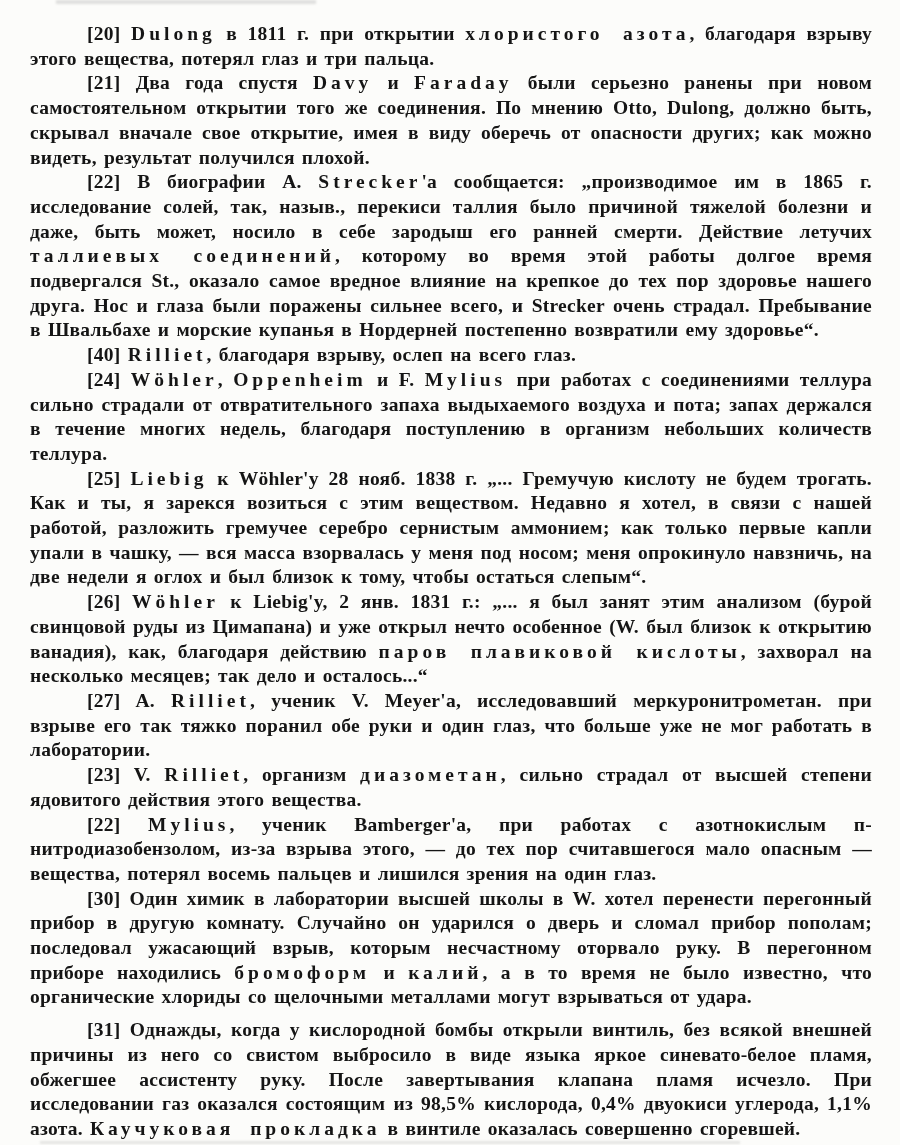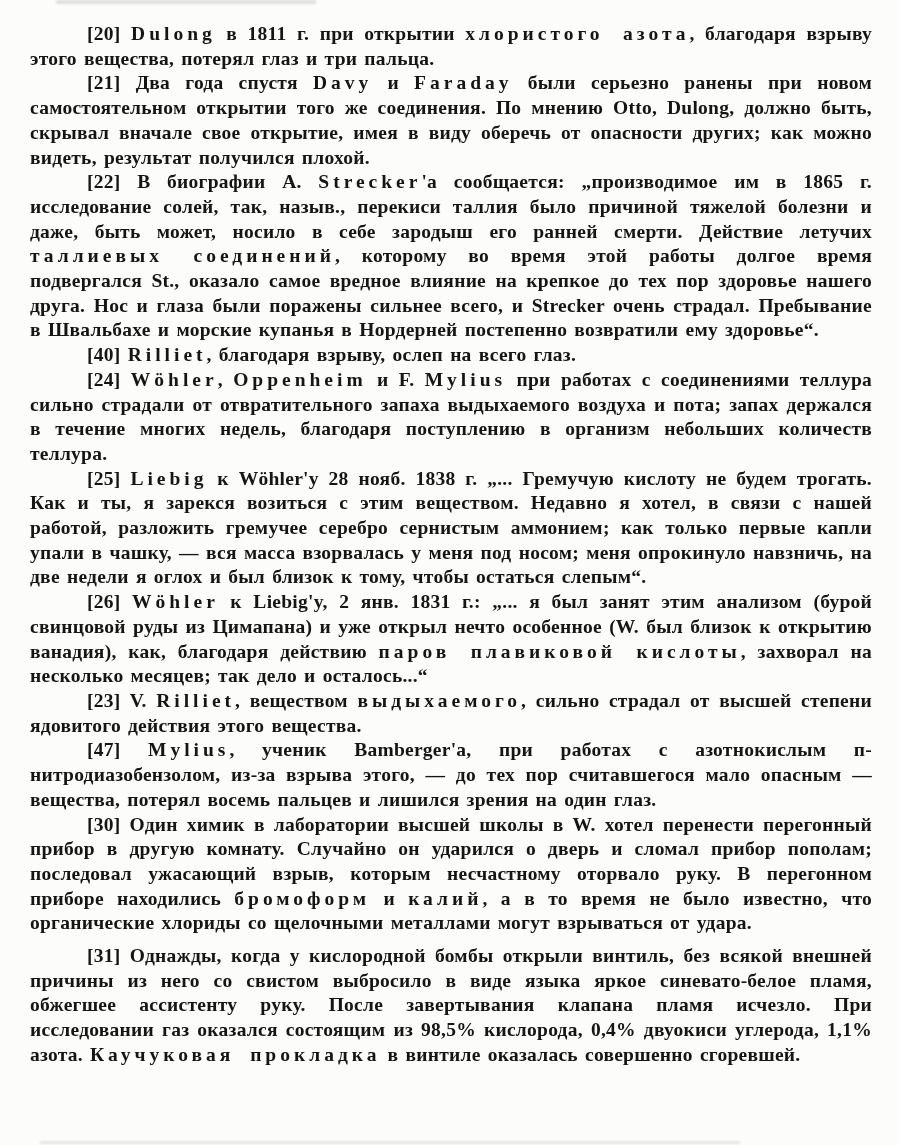--- a/index.html
+++ b/index.html
@@ -52,19 +52,20 @@
 <div class="page" style="background: rgb(252, 252, 250);">
   <div class="artifact artifact-top"></div>
   <div class="page-text" style="color: rgb(21, 21, 21);">
       <p class="para"><span class="rn">[20] </span><span class="sp">Dulong</span><span class="rn"> в 1811 г. при открытии </span><span class="sp">хлористого азота</span><span class="rn">, благодаря взрыву этого вещества, потерял глаз и три пальца.</span></p>
       <p class="para"><span class="rn">[21] Два года спустя </span><span class="sp">Davy</span><span class="rn"> и </span><span class="sp">Faraday</span><span class="rn"> были серьезно ранены при новом самостоятельном открытии того же соединения. По мнению Otto, Dulong, должно быть, скрывал вначале свое открытие, имея в виду оберечь от опасности других; как можно видеть, результат получился плохой.</span></p>
       <p class="para"><span class="rn">[22] В биографии A. </span><span class="sp">Strecker</span><span class="rn">'а сообщается: „производимое им в 1865 г. исследование солей, так, назыв., перекиси таллия было причиной тяжелой болезни и даже, быть может, носило в себе зародыш его ранней смерти. Действие летучих </span><span class="sp">таллиевых соединений</span><span class="rn">, которому во время этой работы долгое время подвергался St., оказало самое вредное влияние на крепкое до тех пор здоровье нашего друга. Нос и глаза были поражены сильнее всего, и Strecker очень страдал. Пребывание в Швальбахе и морские купанья в Нордерней постепенно возвратили ему здоровье“.</span></p>
       <p class="para"><span class="rn">[40] </span><span class="sp">Rilliet</span><span class="rn">, благодаря взрыву, ослеп на всего глаз.</span></p>
       <p class="para"><span class="rn">[24] </span><span class="sp">Wöhler</span><span class="rn">, </span><span class="sp">Oppenheim</span><span class="rn"> и F. </span><span class="sp">Mylius</span><span class="rn"> при работах с соединениями теллура сильно страдали от отвратительного запаха выдыхаемого воздуха и пота; запах держался в течение многих недель, благодаря поступлению в организм небольших количеств теллура.</span></p>
       <p class="para"><span class="rn">[25] </span><span class="sp">Liebig</span><span class="rn"> к Wöhler'y 28 нояб. 1838 г. „... Гремучую кислоту не будем трогать. Как и ты, я зарекся возиться с этим веществом. Недавно я хотел, в связи с нашей работой, разложить гремучее серебро сернистым аммонием; как только первые капли упали в чашку, — вся масса взорвалась у меня под носом; меня опрокинуло навзничь, на две недели я оглох и был близок к тому, чтобы остаться слепым“.</span></p>
       <p class="para"><span class="rn">[26] </span><span class="sp">Wöhler</span><span class="rn"> к Liebig'y, 2 янв. 1831 г.: „... я был занят этим анализом (бурой свинцовой руды из Цимапана) и уже открыл нечто особенное (W. был близок к открытию ванадия), как, благодаря действию </span><span class="sp">паров плавиковой кислоты</span><span class="rn">, захворал на несколько месяцев; так дело и осталось...“</span></p>
-      <p class="para"><span class="rn">[23] V. </span><span class="sp">Rilliet</span><span class="rn">, веществом </span><span class="sp">выдыхаемого</span><span class="rn">, сильно страдал от высшей степени ядовитого действия этого вещества.</span></p>
-      <p class="para"><span class="rn">[47] </span><span class="sp">Mylius</span><span class="rn">, ученик Bamberger'а, при работах с азотнокислым п-нитродиазобензолом, из-за взрыва этого, — до тех пор считавшегося мало опасным — вещества, потерял восемь пальцев и лишился зрения на один глаз.</span></p>
+      <p class="para"><span class="rn">[27] A. </span><span class="sp">Rilliet</span><span class="rn">, ученик V. Meyer'а, исследовавший меркуронитрометан. при взрыве его так тяжко поранил обе руки и один глаз, что больше уже не мог работать в лаборатории.</span></p>
+      <p class="para"><span class="rn">[23] V. </span><span class="sp">Rilliet</span><span class="rn">, организм </span><span class="sp">диазометан</span><span class="rn">, сильно страдал от высшей степени ядовитого действия этого вещества.</span></p>
+      <p class="para"><span class="rn">[22] </span><span class="sp">Mylius</span><span class="rn">, ученик Bamberger'а, при работах с азотнокислым п-нитродиазобензолом, из-за взрыва этого, — до тех пор считавшегося мало опасным — вещества, потерял восемь пальцев и лишился зрения на один глаз.</span></p>
       <p class="para"><span class="rn">[30] Один химик в лаборатории высшей школы в W. хотел перенести перегонный прибор в другую комнату. Случайно он ударился о дверь и сломал прибор пополам; последовал ужасающий взрыв, которым несчастному оторвало руку. В перегонном приборе находились </span><span class="sp">бромоформ</span><span class="rn"> и </span><span class="sp">калий</span><span class="rn">, а в то время не было известно, что органические хлориды со щелочными металлами могут взрываться от удара.</span></p>
       <p class="para gap"><span class="rn">[31] Однажды, когда у кислородной бомбы открыли винтиль, без всякой внешней причины из него со свистом выбросило в виде языка яркое синевато-белое пламя, обжегшее ассистенту руку. После завертывания клапана пламя исчезло. При исследовании газ оказался состоящим из 98,5% кислорода, 0,4% двуокиси углерода, 1,1% азота. </span><span class="sp">Каучуковая прокладка</span><span class="rn"> в винтиле оказалась совершенно сгоревшей.</span></p>
     </div>
   <div class="artifact artifact-bottom"></div>
 </div>
 
 </body></html>

